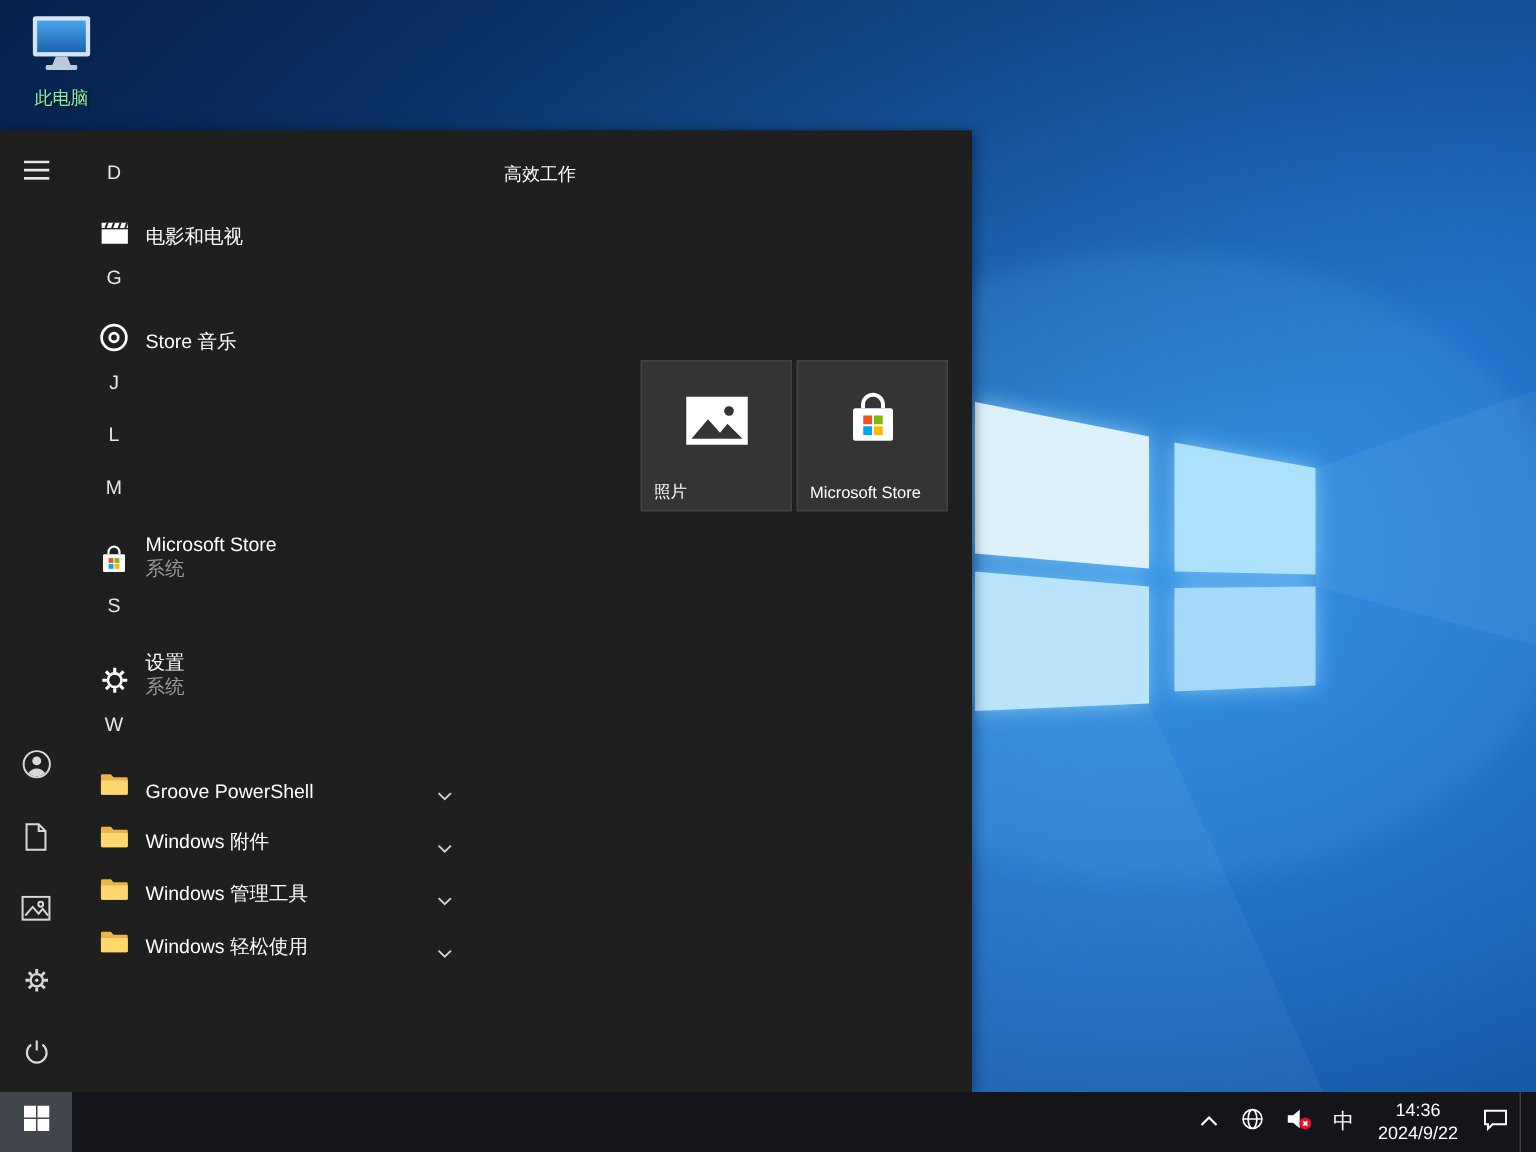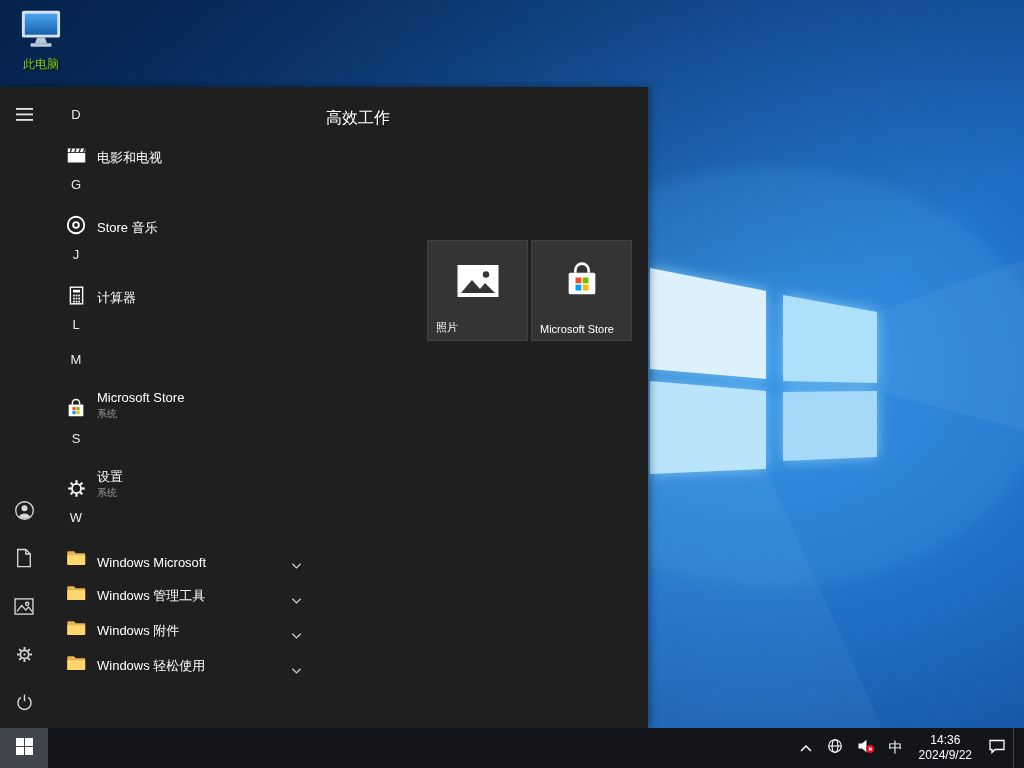--- a/index.html
+++ b/index.html
@@ -8,21 +8,21 @@
     font-family:"Liberation Sans","DejaVu Sans",sans-serif;
     -webkit-font-smoothing:antialiased;
   }
   
   .wallpaper{position:absolute;left:0;top:0;width:1024px;height:768px;}
   
   .desktop-icon{
     position:absolute;left:12px;top:8px;width:58px;text-align:center;cursor:default;
   }
   .desktop-icon .di-label{
-    display:block;margin-top:2px;font-size:12px;color:#84cc16;
+    display:block;margin-top:2px;font-size:12px;color:#86efac;
     text-shadow:1px 1px 2px rgba(0,0,0,.9);
   }
   
   .start-menu{
     position:absolute;left:0;top:87px;width:648px;height:641px;
     background:#1f1f1f;display:flex;box-shadow:2px 0 8px rgba(0,0,0,.4);
   }
   .rail{position:relative;width:48px;flex:0 0 48px;}
   .rail-btn{
     width:48px;height:48px;display:flex;align-items:center;justify-content:center;
@@ -33,25 +33,25 @@
   
   .app-list{width:276px;flex:0 0 276px;padding-top:10px;box-sizing:border-box;overflow:hidden;}
   .letter-row{height:35px;display:flex;align-items:center;cursor:pointer;}
   .letter-row .letter{width:24px;margin-left:16px;text-align:center;font-size:13px;color:#e8e8e8;}
   .app-row{height:35px;display:flex;align-items:flex-end;cursor:pointer;padding-left:16px;}
   .app-row.two-line{height:44px;}
   .app-ico{width:24px;height:24px;flex:0 0 24px;display:flex;align-items:center;justify-content:center;}
   .app-label{margin-left:9px;font-size:13px;color:#fff;white-space:nowrap;}
   .app-text{margin-left:9px;display:flex;flex-direction:column;line-height:15px;}
   .app-text .app-label{margin-left:0;}
-  .app-sub{font-size:10px;color:#9a9a9a;margin-top:1px;}
+  .app-sub{font-size:13px;color:#9a9a9a;margin-top:1px;}
   .chev{margin-left:auto;margin-right:22px;display:flex;align-items:center;}
   
   .tiles-pane{position:relative;flex:1;}
-  .tiles-header{position:absolute;left:2px;top:21px;font-size:16px;color:#fff;cursor:default;}
+  .tiles-header{position:absolute;left:12px;top:21px;font-size:12px;color:#fff;cursor:default;}
   .tile{
     position:absolute;width:101px;height:101px;background:#343434;
     border:1px solid rgba(255,255,255,.07);box-sizing:border-box;cursor:pointer;
   }
   .tile .tile-ico{position:absolute;left:50%;top:42%;transform:translate(-50%,-50%);}
   .tile .tile-label{
     position:absolute;left:8px;bottom:5px;right:4px;font-size:11px;color:#fff;
     white-space:nowrap;overflow:hidden;
   }
   .tile-photos{left:103px;top:153px;}
@@ -240,40 +240,20 @@
             <circle cx="12" cy="12" r="3.1" stroke-width="2"></circle>
           </svg>
         </span>
         <span class="app-label">Store 音乐</span>
       </div>
 
       <div class="letter-row">
         <span class="letter">J</span>
       </div>
 
-      <div class="app-row">
-        <span class="app-ico">
-          <svg width="21" height="21" viewBox="0 0 24 24">
-            <rect x="5" y="2.5" width="14" height="19" fill="none" stroke="#fff" stroke-width="1.6"></rect>
-            <rect x="8" y="5.5" width="8" height="3" fill="#fff"></rect>
-            <g fill="#fff">
-              <rect x="8" y="11" width="2" height="2"></rect>
-                <rect x="11" y="11" width="2" height="2"></rect>
-                <rect x="14" y="11" width="2" height="2"></rect>
-              <rect x="8" y="14.5" width="2" height="2"></rect>
-                <rect x="11" y="14.5" width="2" height="2"></rect>
-                <rect x="14" y="14.5" width="2" height="2"></rect>
-              <rect x="8" y="18" width="2" height="2"></rect>
-                <rect x="11" y="18" width="2" height="2"></rect>
-                <rect x="14" y="18" width="2" height="2"></rect>
-            </g>
-          </svg>
-        </span>
-        <span class="app-label">计算器</span>
-      </div>
 
       <div class="letter-row">
         <span class="letter">L</span>
       </div>
 
 
       <div class="letter-row">
         <span class="letter">M</span>
       </div>
 
@@ -325,51 +305,51 @@
         <span class="letter">W</span>
       </div>
 
       <div class="app-row">
         <span class="app-ico">
           <svg width="22" height="22" viewBox="0 0 24 24">
             <path d="M2.5 5.5a1 1 0 0 1 1-1h6.2l2 2.3h9.3a1 1 0 0 1 1 1v10.7a1 1 0 0 1-1 1H3.5a1 1 0 0 1-1-1z" fill="#e9b44c"></path>
             <path d="M2.5 9h19.5v9.5a1 1 0 0 1-1 1h-17.5a1 1 0 0 1-1-1z" fill="#ffd76e"></path>
           </svg>
         </span>
-        <span class="app-label">Windows Microsoft</span>
+        <span class="app-label">Groove PowerShell</span>
         <span class="chev">
           <svg width="11" height="8" viewBox="0 0 12 8">
               <polyline points="1.5,1.5 6,6 10.5,1.5" fill="none" stroke="#cfcfcf" stroke-width="1.4"></polyline>
             </svg>
         </span>
       </div>
 
       <div class="app-row">
         <span class="app-ico">
           <svg width="22" height="22" viewBox="0 0 24 24">
             <path d="M2.5 5.5a1 1 0 0 1 1-1h6.2l2 2.3h9.3a1 1 0 0 1 1 1v10.7a1 1 0 0 1-1 1H3.5a1 1 0 0 1-1-1z" fill="#e9b44c"></path>
             <path d="M2.5 9h19.5v9.5a1 1 0 0 1-1 1h-17.5a1 1 0 0 1-1-1z" fill="#ffd76e"></path>
           </svg>
         </span>
-        <span class="app-label">Windows 管理工具</span>
+        <span class="app-label">Windows 附件</span>
         <span class="chev">
           <svg width="11" height="8" viewBox="0 0 12 8">
               <polyline points="1.5,1.5 6,6 10.5,1.5" fill="none" stroke="#cfcfcf" stroke-width="1.4"></polyline>
             </svg>
         </span>
       </div>
 
       <div class="app-row">
         <span class="app-ico">
           <svg width="22" height="22" viewBox="0 0 24 24">
             <path d="M2.5 5.5a1 1 0 0 1 1-1h6.2l2 2.3h9.3a1 1 0 0 1 1 1v10.7a1 1 0 0 1-1 1H3.5a1 1 0 0 1-1-1z" fill="#e9b44c"></path>
             <path d="M2.5 9h19.5v9.5a1 1 0 0 1-1 1h-17.5a1 1 0 0 1-1-1z" fill="#ffd76e"></path>
           </svg>
         </span>
-        <span class="app-label">Windows 附件</span>
+        <span class="app-label">Windows 管理工具</span>
         <span class="chev">
           <svg width="11" height="8" viewBox="0 0 12 8">
               <polyline points="1.5,1.5 6,6 10.5,1.5" fill="none" stroke="#cfcfcf" stroke-width="1.4"></polyline>
             </svg>
         </span>
       </div>
 
       <div class="app-row">
         <span class="app-ico">
           <svg width="22" height="22" viewBox="0 0 24 24">

